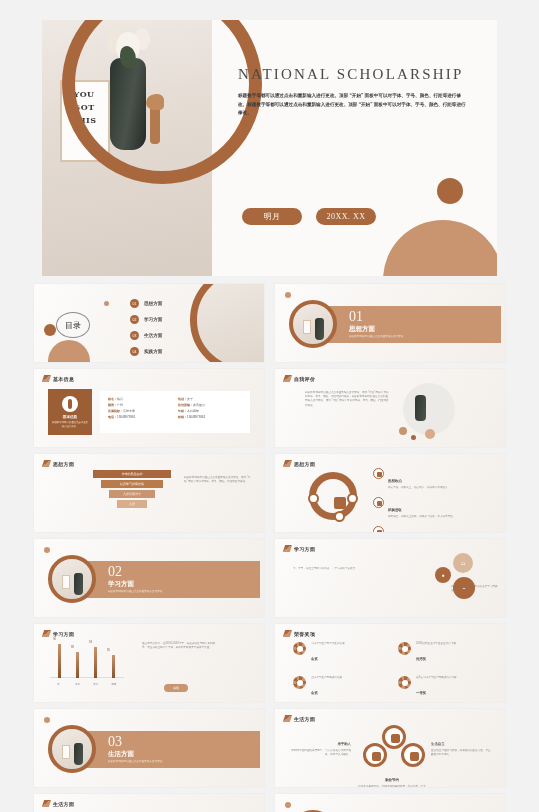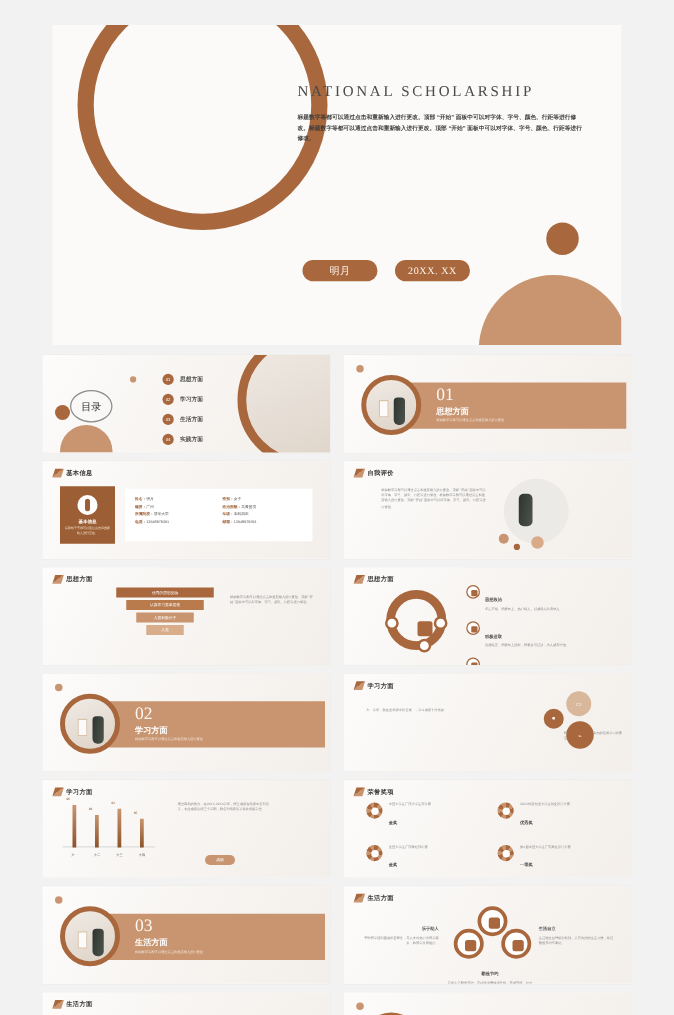--- a/index.html
+++ b/index.html
@@ -54,21 +54,21 @@
     background:#c08a5c; border-radius:60% 40% 30% 50%;
   }
   .hero-ring {
     position: absolute; left: 20px; top: -36px;
     width: 200px; height: 200px; border-radius: 50%;
     border: 13px solid #a8673c;
   }
   .hero-text { position: absolute; left: 196px; top: 46px; width: 250px; }
   .hero-eyebrow {
     font-family: "Liberation Serif", serif;
-    font-size: 12px; letter-spacing: 2.2px; color: #4a4a4a;
+    font-size: 15px; letter-spacing: 2.2px; color: #4a4a4a;
     margin-bottom: 8px;
   }
   .hero-title {
     font-family: "Liberation Serif", serif;
     font-size: 27px; font-weight: 400; color: #1f1f1f;
     letter-spacing: 1px; line-height: 30px; white-space: nowrap;
   }
   .hero-desc {
     margin-top: 9px; font-size: 4.6px; line-height: 8.5px;
     color: #3c3c3c; width: 232px; font-weight: 700;
@@ -248,20 +248,25 @@
   .tr { position: absolute; width: 24px; height: 24px; border-radius: 50%; border: 3px solid #a8673c; background:#fff;}
   .tr i { position:absolute; left:6px; top:6px; width:9px; height:9px; background:#a8673c; border-radius:2px; display:block;}
 </style>
 </head>
 <body>
 
 <div class="page">
 
   <div class="hero">
     <div class="hero-bgimg"></div>
+    <div class="hero-photo">
+      <div class="ygt">YOU GOT THIS</div>
+      <div class="hero-vase"></div>
+      <div class="hero-bird"></div>
+    </div>
     <div class="hero-ring"></div>
     <div class="hero-text">
       <div class="hero-eyebrow">NATIONAL  SCHOLARSHIP</div>
       <div class="hero-desc">标题数字等都可以通过点击和重新输入进行更改。顶部 “开始” 面板中可以对字体、字号、颜色、行距等进行修改。标题数字等都可以通过点击和重新输入进行更改。顶部 “开始” 面板中可以对字体、字号、颜色、行距等进行修改。</div>
     </div>
     <div class="hero-btns">
       <div class="pill">明月</div>
       <div class="pill">20XX. XX</div>
     </div>
     <div class="hero-dot"></div>

